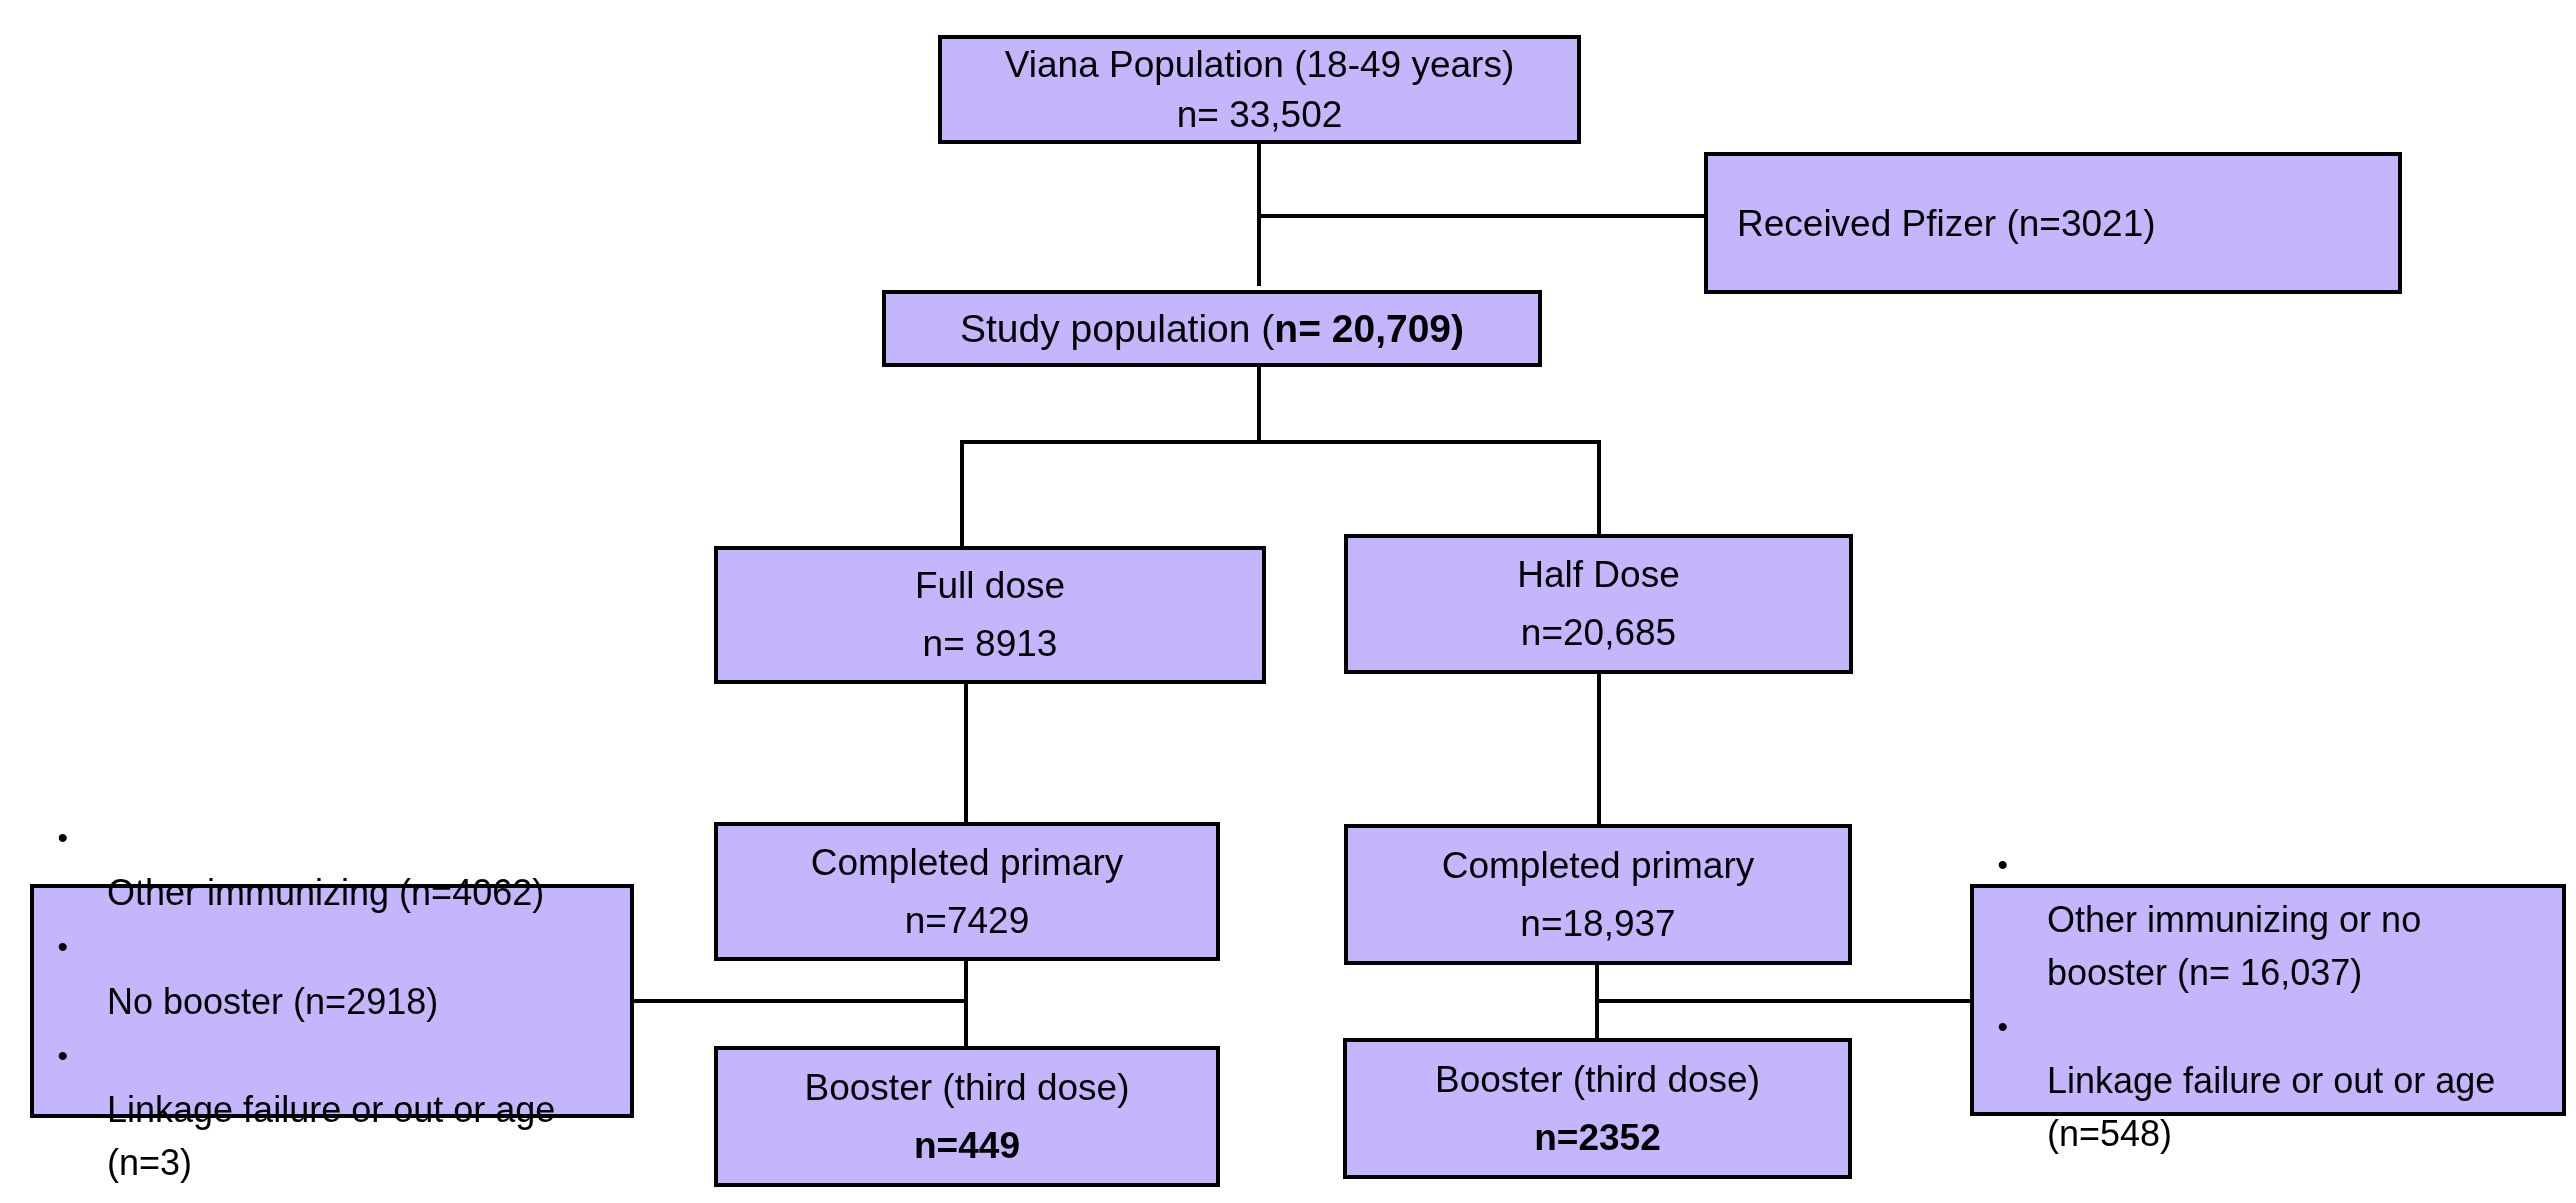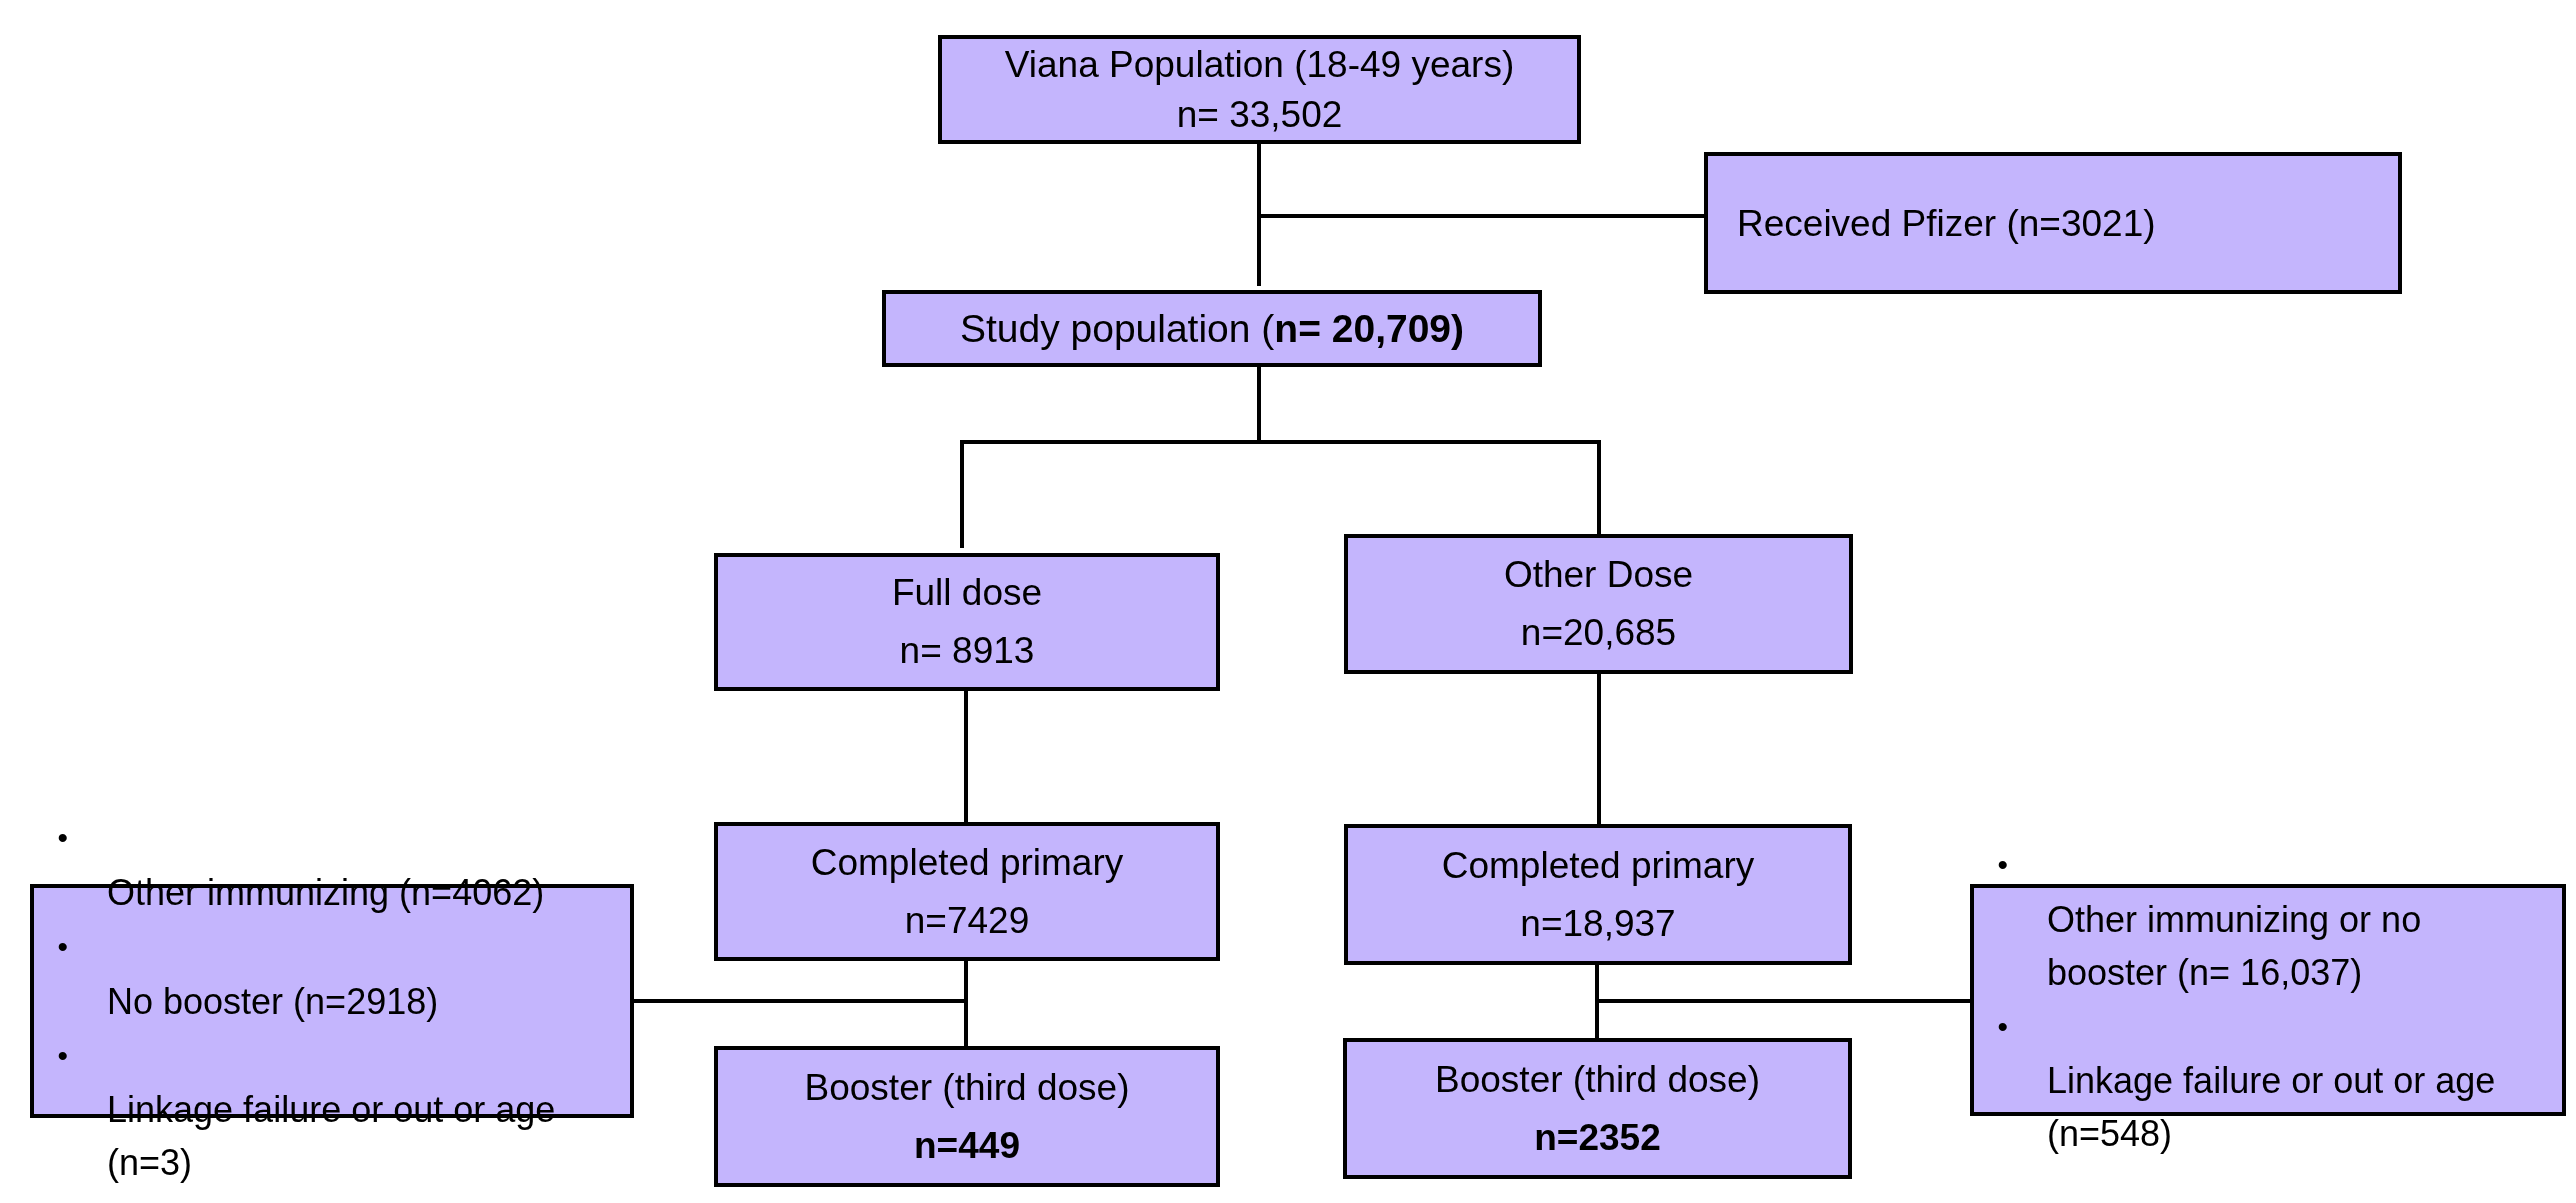--- a/index.html
+++ b/index.html
@@ -90,27 +90,27 @@
 
   <div class="box left-align" style="left:1704px; top:152px; width:698px; height:142px;">
     <div class="row">Received Pfizer (n=3021)</div>
   </div>
 
   <div class="box single" style="left:882px; top:290px; width:660px; height:77px;">
     <span>Study population (</span>
       <span class="bold">n= 20,709)</span>
   </div>
 
-  <div class="box" style="left:714px; top:546px; width:506px; height:138px;margin-top:7px;">
+  <div class="box" style="left:714px; top:546px; width:552px; height:138px;">
     <div class="row">Full dose</div>
     <div class="row">n= 8913</div>
   </div>
 
   <div class="box" style="left:1344px; top:534px; width:509px; height:140px;">
-    <div class="row">Other Dose</div>
+    <div class="row">Half Dose</div>
     <div class="row">n=20,685</div>
   </div>
 
   <div class="box" style="left:714px; top:822px; width:506px; height:139px;">
     <div class="row">Completed primary</div>
     <div class="row">n=7429</div>
   </div>
 
   <div class="box" style="left:1344px; top:824px; width:508px; height:141px;">
     <div class="row">Completed primary</div>

